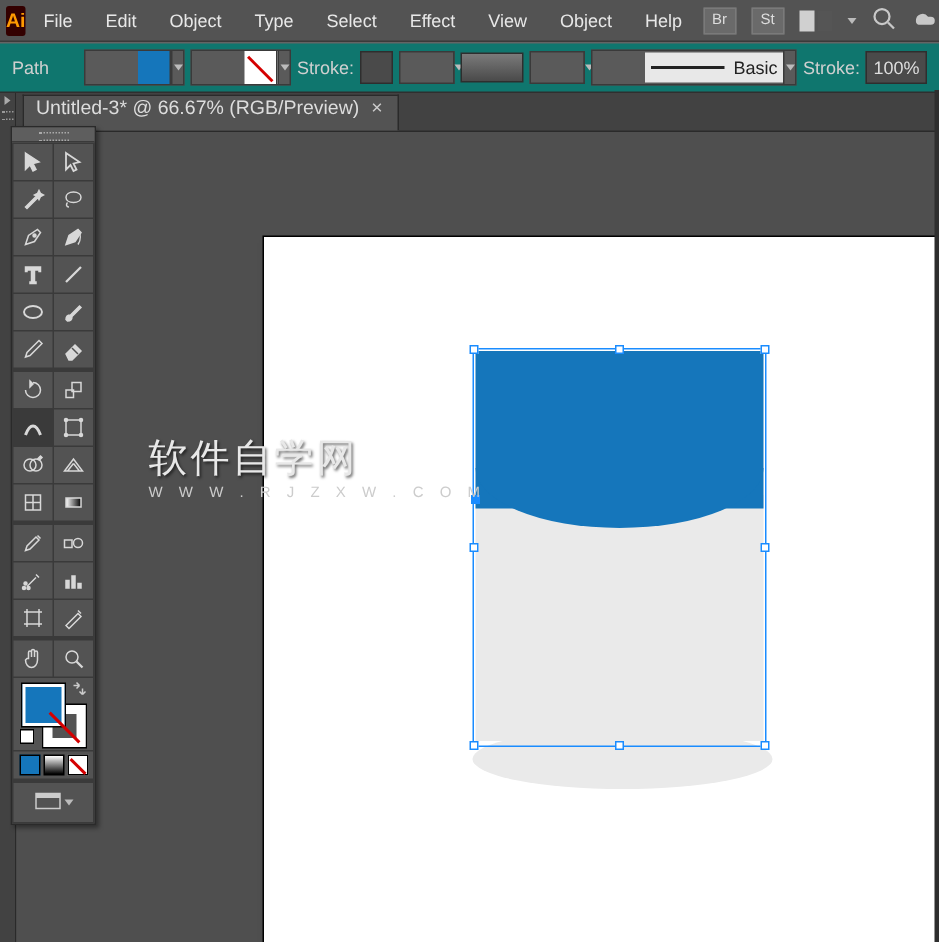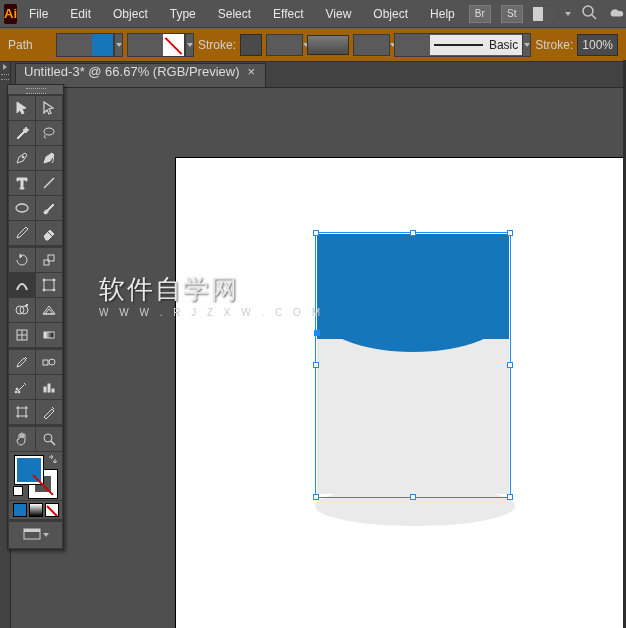--- a/index.html
+++ b/index.html
@@ -13,21 +13,21 @@
   .menubar .spacer { flex: 1; }
   .right-icons { display: flex; align-items: center; gap: 10px; padding-right: 6px; }
   .sqbtn { width: 22px; height: 18px; border: 1px solid #7a7a7a; background: #6a6a6a; display: inline-flex; align-items: center; justify-content: center; font-size: 10px; color: #ddd; }
   .layout-ico { width: 22px; height: 14px; display: inline-flex; }
   .layout-ico span { flex: 1; background: #d0d0d0; }
   .layout-ico span + span { margin-left: 2px; background: #555; }
   .search-ico svg { width: 16px; height: 16px; stroke: #c8c8c8; fill: none; }
   .sync-ico svg { width: 18px; height: 16px; fill: #c8c8c8; }
 
   
-  .ctrlbar { height: 34px; background: #a16207; border-top: 1px solid #646464; border-bottom: 1px solid #2f2f2f; display: flex; align-items: center; padding: 0 8px; gap: 4px; }
+  .ctrlbar { height: 34px; background: #0f766e; border-top: 1px solid #646464; border-bottom: 1px solid #2f2f2f; display: flex; align-items: center; padding: 0 8px; gap: 4px; }
   .ctrlbar .lbl { color: #d0d0d0; font-size: 12px; min-width: 44px; }
   .swatch { width: 22px; height: 22px; border: 1px solid #2a2a2a; display: inline-block; }
   .swatch.blue { background: #1576bb; }
   .swatch.nostroke { background: #fff; position: relative; }
   .swatch.nostroke::after { content: ""; position: absolute; left: -1px; right: -1px; top: 50%; border-top: 2px solid #d40000; transform: rotate(45deg); }
   .dd { width: 8px; height: 22px; border-left: 1px solid #3a3a3a; display: inline-flex; align-items: center; justify-content: center; }
   .dd::after { content: ""; border-left: 3px solid transparent; border-right: 3px solid transparent; border-top: 4px solid #bbb; }
   .group { display: flex; align-items: center; border: 1px solid #3a3a3a; background: #5a5a5a; padding-left: 35px; }
   .group .swatch { border: none; border-right: 1px solid #3a3a3a; }
   .txtfield { height: 22px; background: #4a4a4a; border: 1px solid #2e2e2e; color: #ddd; padding: 0 4px; display: inline-flex; align-items: center; }
@@ -90,21 +90,21 @@
   .shape-upper-bottom { position:absolute; left:0; top:78px; width:192px; height:40px; border-radius:0 0 50% 50% / 0 0 100% 100%; background:#1576bb; }
 
   .bbox { position:absolute; left:-2px; top:-2px; width:196px; height:266px; border:1px solid #1a8cff; pointer-events:none; }
   .handle { position:absolute; width:6px; height:6px; background:#fff; border:1px solid #1a8cff; }
   .h-tl{left:-3px;top:-3px}.h-tr{right:-3px;top:-3px}.h-bl{left:-3px;bottom:-3px}.h-br{right:-3px;bottom:-3px}
   .h-tc{left:50%;top:-3px;transform:translateX(-50%)}.h-bc{left:50%;bottom:-3px;transform:translateX(-50%)}
   .h-ml{left:-3px;top:50%;transform:translateY(-50%)}.h-mr{right:-3px;top:50%;transform:translateY(-50%)}
   .h-curve{position:absolute;left:50%;top:96px;transform:translateX(-50%);width:6px;height:6px;background:#1a8cff;border:1px solid #1a8cff;}
 
   
-  .watermark { position:absolute; left:88px; top:184px; color:#e8e8e8; font-family: "Microsoft YaHei","SimHei",sans-serif; text-align:left; pointer-events:none; }
+  .watermark { position:absolute; left:88px; top:200px; color:#e8e8e8; font-family: "Microsoft YaHei","SimHei",sans-serif; text-align:left; pointer-events:none; }
   .watermark .big { font-size:26px; letter-spacing:2px; text-shadow: 1px 1px 2px rgba(0,0,0,.6); }
   .watermark .small { font-size:10px; letter-spacing:4px; color:#ccc; }
 
   
   .rborder { position:absolute; right:0; top:60px; bottom:0; width:3px; background:#2e2e2e; }
 </style>
 </head>
 <body>
 
 <div class="app">

